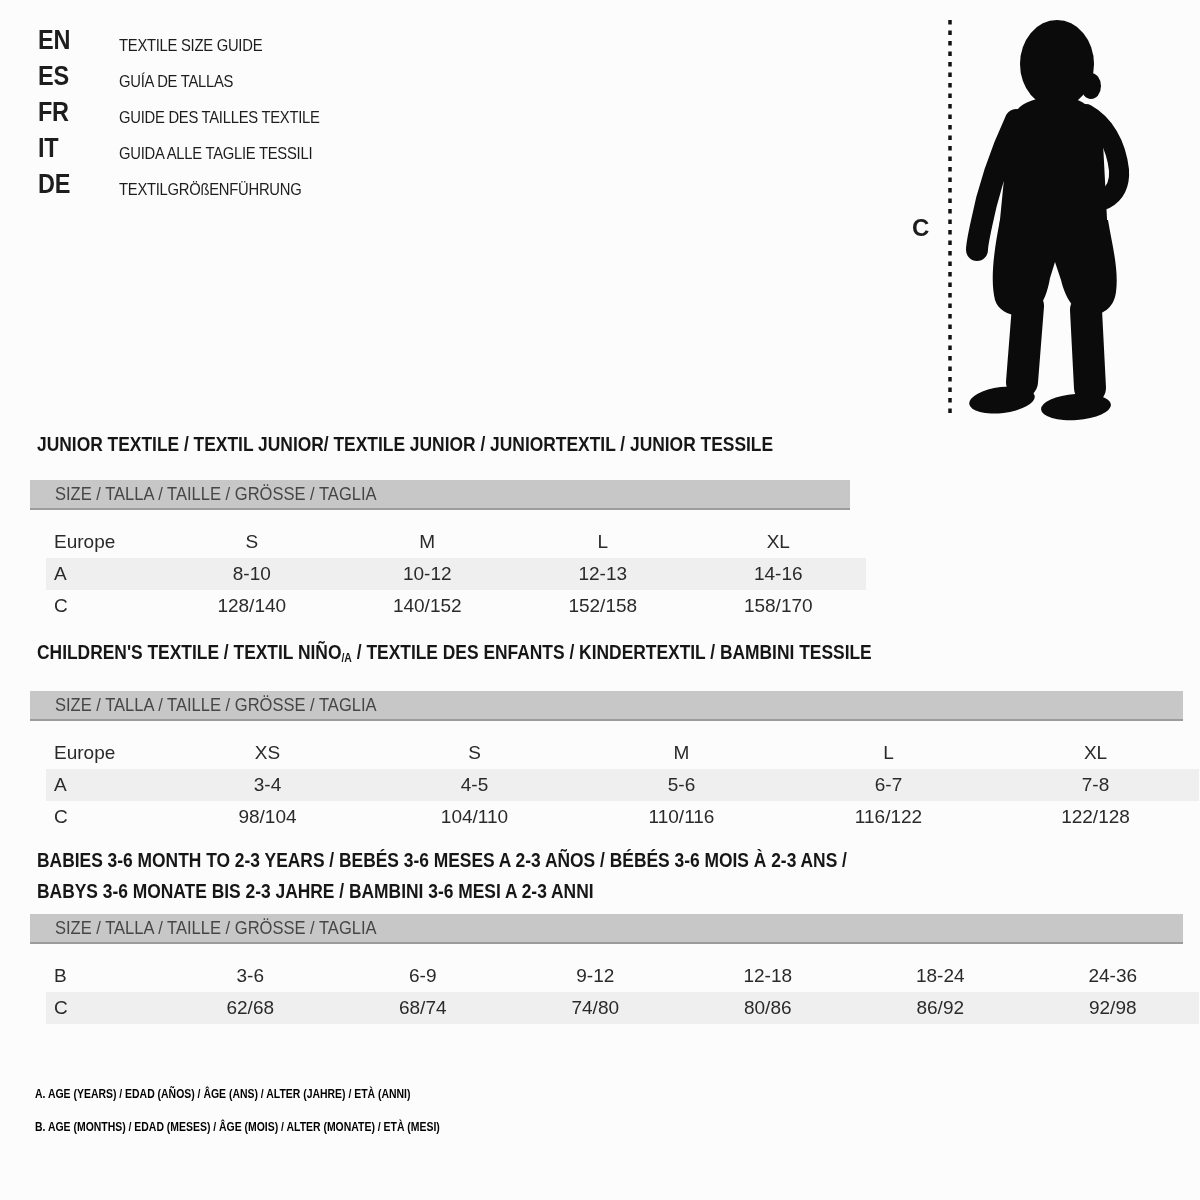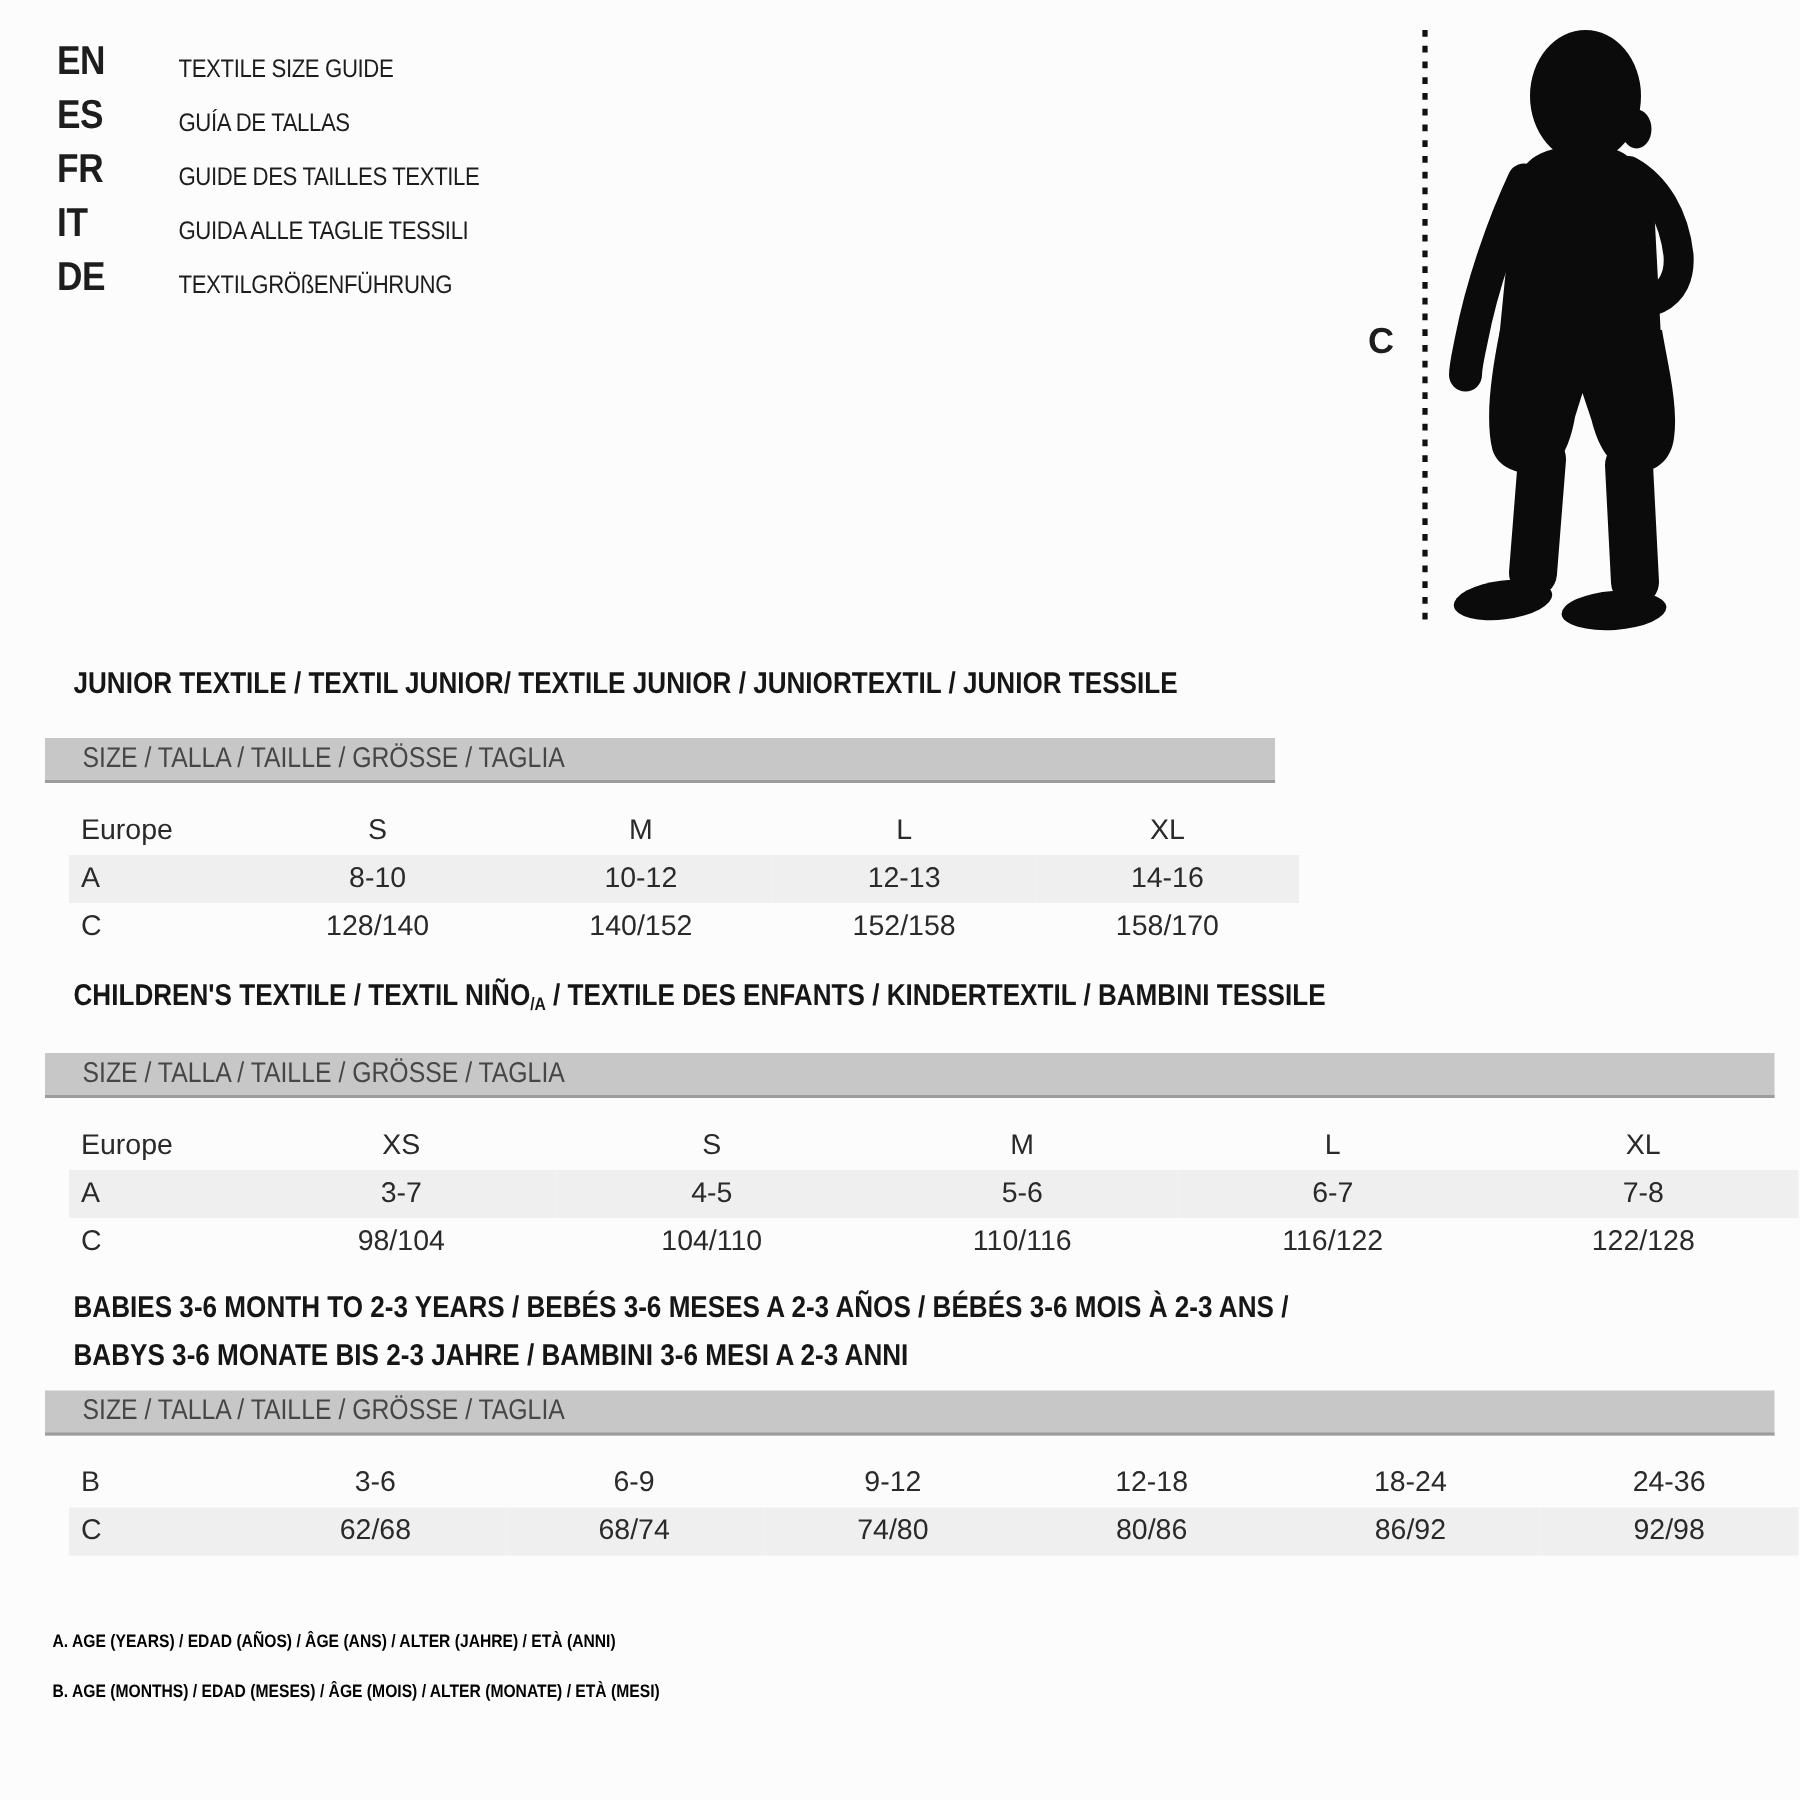--- a/index.html
+++ b/index.html
@@ -19,21 +19,21 @@
   
   .figure{position:absolute;left:900px;top:6px;width:300px;height:415px;}
   .figure svg{position:absolute;left:0;top:0;}
   .measure-label{position:absolute;left:12px;top:208px;font-size:24px;font-weight:bold;}
 
   
   .section{position:absolute;left:30px;}
   #junior-section{top:434px;width:820px;}
   #children-section{top:642px;width:1153px;}
   #babies-section{top:850px;width:1153px;}
-  .section-title{margin:12px;padding-left:7px;font-size:20px;font-weight:bold;line-height:20px;color:#161616;}
+  .section-title{margin:0;padding-left:7px;font-size:20px;font-weight:bold;line-height:20px;color:#161616;}
   .section-title .subs{font-size:12px;position:relative;top:3px;font-weight:bold;}
   .title-line2{margin-top:11px;text-decoration:underline;}
   .band{margin-top:26px;height:30px;box-sizing:border-box;background:#c7c7c7;border-bottom:2px solid #9c9c9c;
         display:flex;align-items:center;padding-left:25px;font-size:19px;color:#464646;}
   #babies-section .band{margin-top:13px;}
   table{width:100%;border-collapse:collapse;table-layout:fixed;margin:16px;}
   td{height:32px;font-size:19px;text-align:center;padding:0;vertical-align:middle;color:#2a2a2a;}
   td.rowlabel{width:110px;text-align:left;padding-left:8px;}
   tr.shade{background:#efefef;}
 
@@ -128,21 +128,21 @@
         <tr>
       <td class="rowlabel">Europe</td>
       <td>XS</td>
       <td>S</td>
       <td>M</td>
       <td>L</td>
       <td>XL</td>
     </tr>
     <tr class="shade">
       <td class="rowlabel">A</td>
-      <td>3-7</td>
+      <td>3-4</td>
       <td>4-5</td>
       <td>5-6</td>
       <td>6-7</td>
       <td>7-8</td>
     </tr>
     <tr>
       <td class="rowlabel">C</td>
       <td>98/104</td>
       <td>104/110</td>
       <td>110/116</td>

